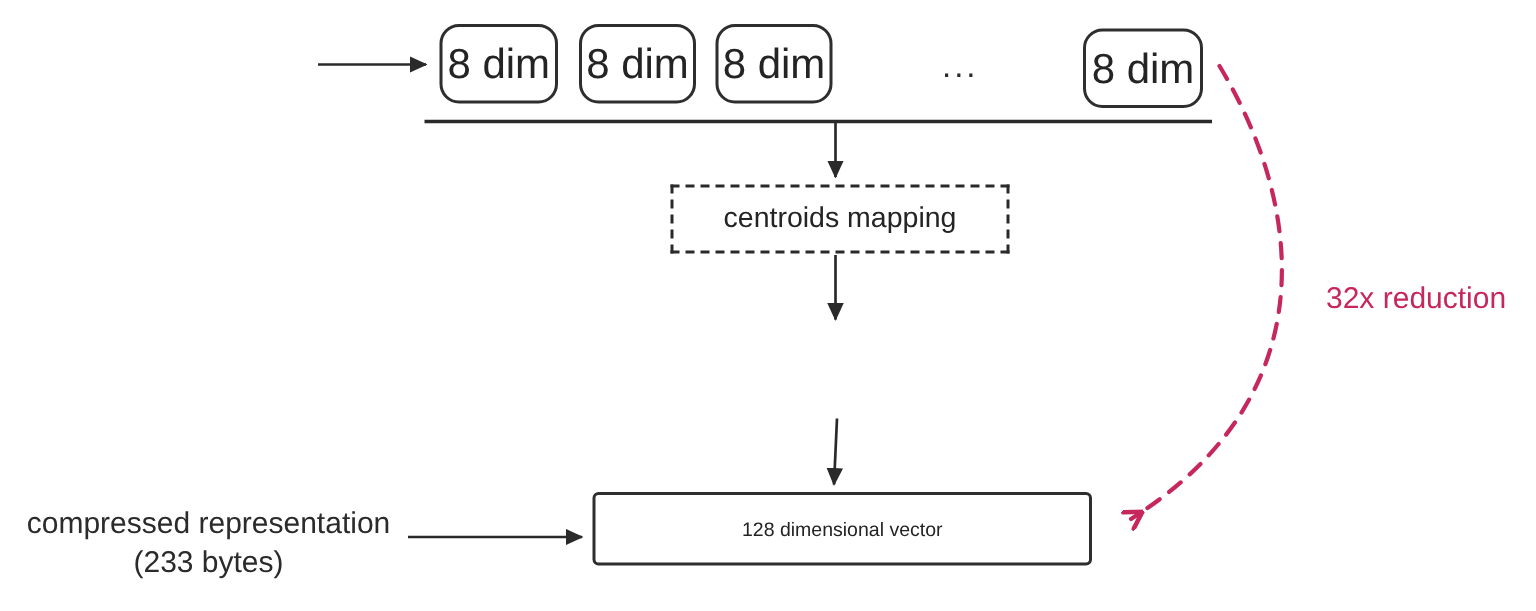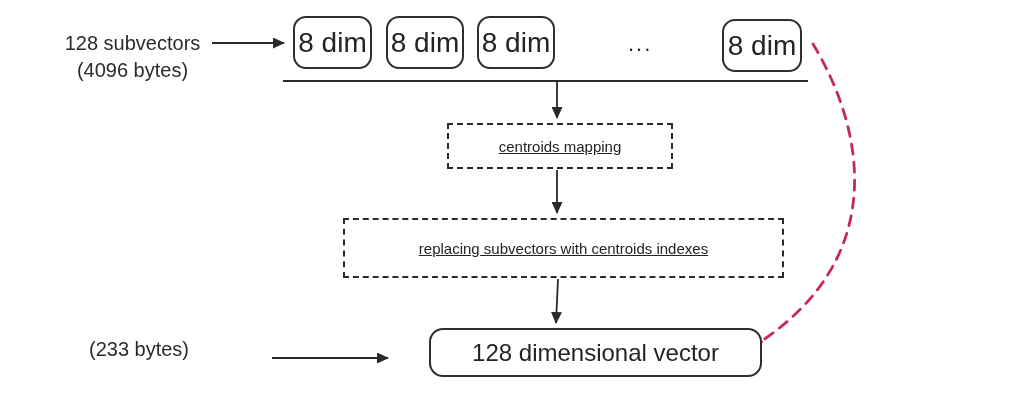--- a/index.html
+++ b/index.html
@@ -35,29 +35,27 @@
     text-align: center;
     white-space: nowrap;
   }
   .dim-box {
     border: 2px solid #2e2e2e;
     border-radius: 13px;
     font-size: 28px;
   }
   .dashed-box {
     border: 2.5px dashed #2a2a2a;
-    font-size: 15px;
+    font-size: 19px;
     background: transparent;
-    text-decoration: underline;
   }
   .solid-box {
     border: 2px solid #2e2e2e;
-    border-radius: 14px;
-    font-size: 24px;
-    margin-left: 34px;
+    border-radius: 4px;
+    font-size: 13px;
   }
   .side-label {
     position: absolute;
     text-align: center;
     font-size: 20px;
     line-height: 27px;
     color: #2b2b2b;
   }
   .dots {
     position: absolute;
@@ -94,37 +92,34 @@
 
     <line x1="557" y1="170" x2="557" y2="213" stroke="#2a2a2a" stroke-width="1.8" marker-end="url(#arrowBlack)"></line>
 
     <line x1="558" y1="279" x2="556" y2="323" stroke="#2a2a2a" stroke-width="1.8" marker-end="url(#arrowBlack)"></line>
 
     <line x1="272" y1="358" x2="388" y2="358" stroke="#2a2a2a" stroke-width="1.8" marker-end="url(#arrowBlack)"></line>
 
     <path d="M 813,44 C 865,130 890,260 754,346" fill="none" stroke="#c6275c" stroke-width="2.8" stroke-dasharray="10 8" stroke-linecap="round" marker-end="url(#arrowPink)"></path>
   </svg>
 
-  <div class="side-label" style="left:35px; top:30px; width:195px;">
-    <div>128 subvectors</div>
-    <div>(4096 bytes)</div>
-  </div>
 
   <div class="node dim-box" style="left:293px; top:16px; width:79px; height:53px;">8 dim</div>
   <div class="node dim-box" style="left:386px; top:16px; width:78px; height:53px;">8 dim</div>
   <div class="node dim-box" style="left:477px; top:16px; width:78px; height:53px;">8 dim</div>
 
   <div class="dots" style="left:628px; top:31px;">...</div>
 
   <div class="node dim-box" style="left:722px; top:19px; width:80px; height:53px;">8 dim</div>
 
   <div class="node dashed-box" style="left:447px; top:123px; width:226px; height:46px;">centroids mapping</div>
 
-  <div class="node dashed-box" style="left:343px; top:218px; width:441px; height:60px;">replacing subvectors with centroids indexes</div>
 
   <div class="node solid-box" style="left:395px; top:328px; width:333px; height:49px;">128 dimensional vector</div>
 
   <div class="side-label" style="left:10px; top:336px; width:258px; font-size:20px; line-height:26px;">
+    <div>compressed representation</div>
     <div>(233 bytes)</div>
   </div>
 
+  <div class="accent-label" style="left:884px; top:188px;">32x reduction</div>
 
 </div>
 
 </body></html>

